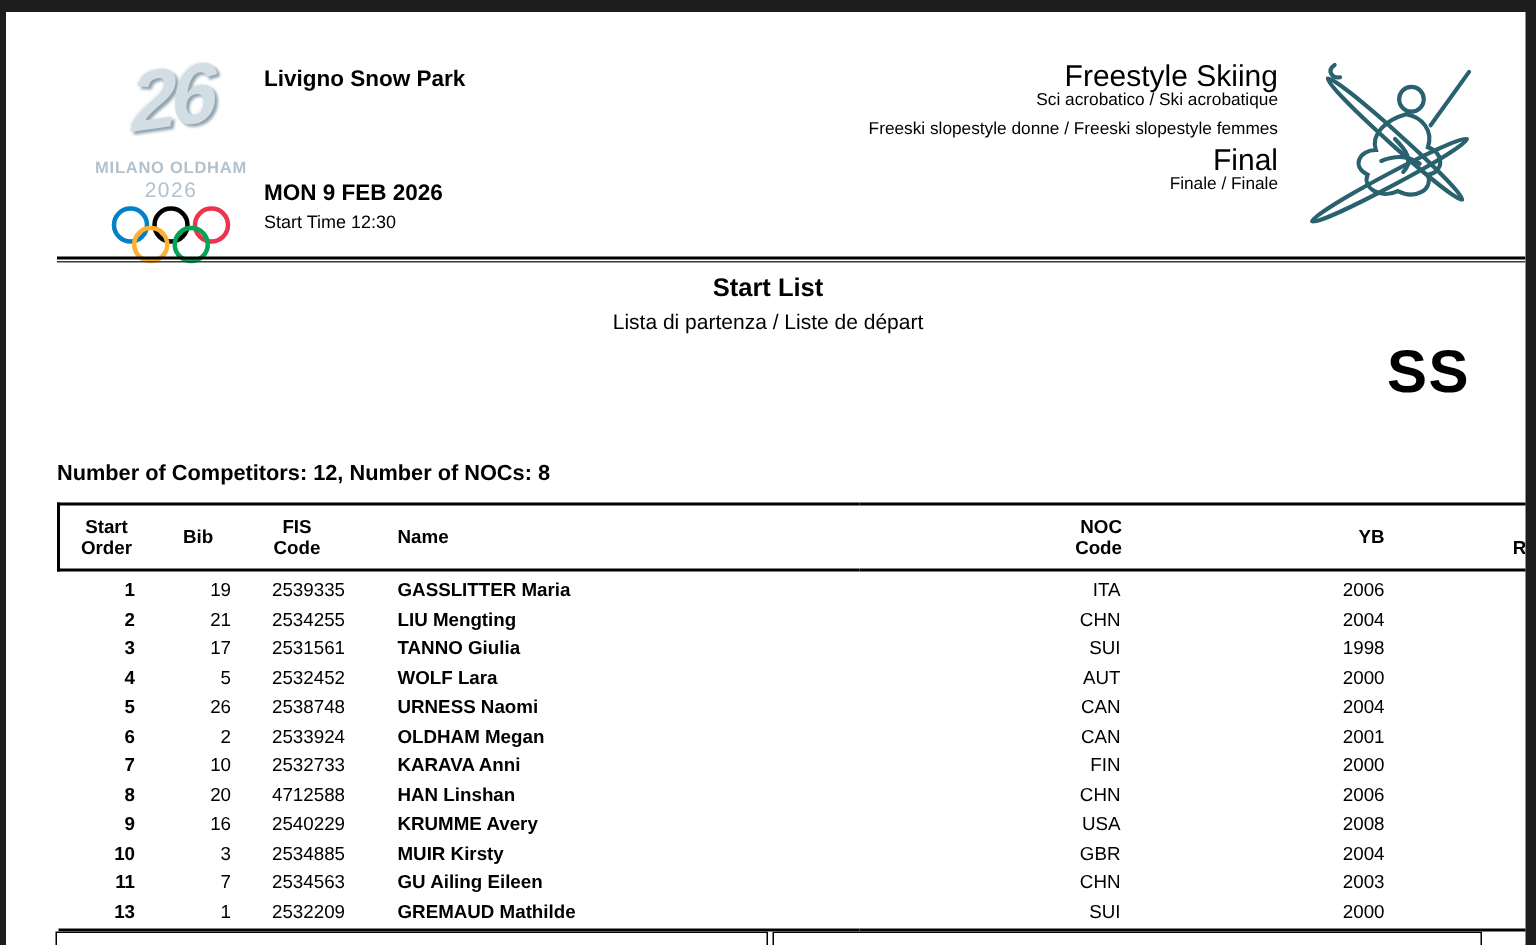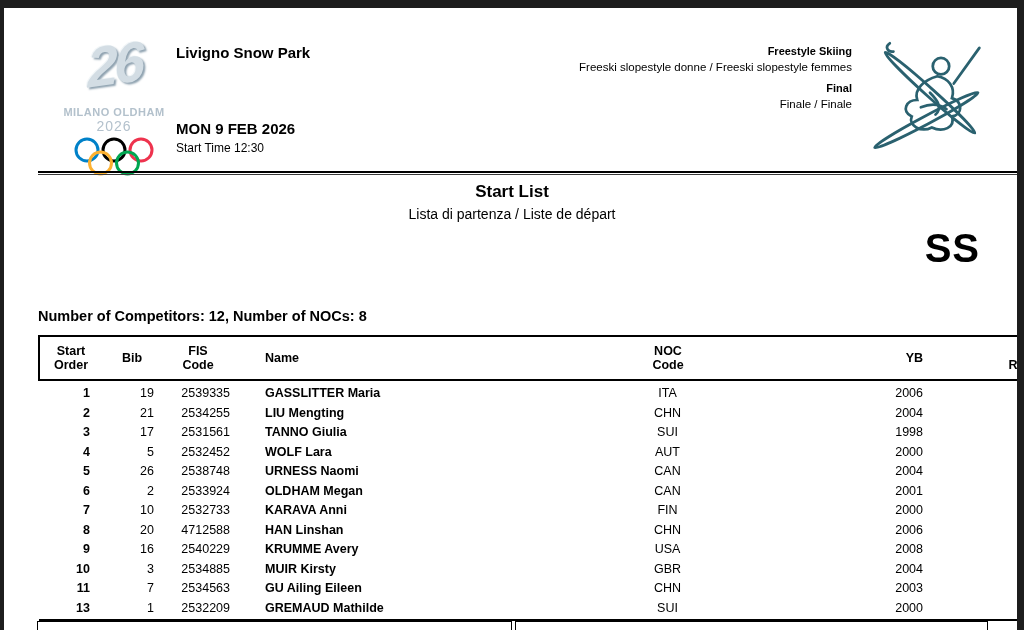--- a/index.html
+++ b/index.html
@@ -23,21 +23,21 @@
     text-shadow:2px 2px 2px #8fa2b0,-1px -1px 0 #f2f6f8;
     letter-spacing:-4px;
   }
   .brand-line{font-size:11px;font-weight:bold;color:#b3c1cc;letter-spacing:.5px;margin-top:4px;}
   .brand-year{font-size:14px;font-weight:normal;color:#b3c1cc;letter-spacing:1px;}
   .rings{margin-top:2px;}
   .venue{position:absolute;left:172px;top:36px;font-size:15px;font-weight:bold;text-align:right;}
   .date{position:absolute;left:172px;top:112px;font-size:15px;font-weight:bold;}
   .start-time{position:absolute;left:172px;top:133px;font-size:12px;}
   .right-block{position:absolute;right:165px;top:34px;width:520px;text-align:right;}
-  .rb-bold{font-size:11px;font-weight:bold;line-height:18px;}
+  .rb-bold{font-size:20px;font-weight:normal;line-height:18px;}
   .rb-sub{font-size:11.5px;line-height:14px;margin-bottom:5px;}
   .pictogram{position:absolute;left:862px;top:22px;}
   
   .divider{position:absolute;left:34px;top:163px;width:979px;height:1px;
     border-top:2px solid #000;border-bottom:1px solid #3a3a3a;}
   .title-block{position:absolute;left:34px;top:174px;width:948px;text-align:center;}
   .title-main{font-size:17px;font-weight:bold;}
   .title-sub{font-size:14px;margin-top:4px;}
   .event-code{position:absolute;right:37px;top:218px;font-size:40px;font-weight:bold;letter-spacing:1px;}
   .summary{position:absolute;left:34px;top:300px;font-size:14.5px;font-weight:bold;}
@@ -52,21 +52,21 @@
     white-space:nowrap;overflow:hidden;}
   tbody tr:first-child td{padding-top:3px;}
   .c0{width:62px;}  .c1{width:60px;}  .c2{width:72px;}
   .c3{width:308px;} .c4{width:160px;} .c5{width:175px;} .c6{width:111px;}
   th.c0,th.c1,th.c2{text-align:center;}
   td.c0{text-align:right;padding-right:12px;font-weight:bold;}
   td.c1{text-align:right;padding-right:8px;}
   td.c2{text-align:right;padding-right:4px;}
   th.c3,td.c3{text-align:left;padding-left:31px;}
   td.c3{font-weight:bold;}
-  th.c4,td.c4{text-align:center;padding-left:15px;}
+  th.c4,td.c4{text-align:right;padding-left:15px;}
   th.c5,td.c5{text-align:right;padding-right:5px;}
   th.c6,td.c6{text-align:right;padding-right:18px;}
   
   .bottom-box{position:absolute;top:613px;height:30px;border:1px solid #000;background:#fff;}
   .bb-left{left:33px;width:473px;}
   .bb-right{left:511px;width:471px;}
 </style>
 </head>
 <body>
 
@@ -86,20 +86,21 @@
       </g>
     </svg>
   </div>
 
   <div class="venue">Livigno Snow Park</div>
   <div class="date">MON 9 FEB 2026</div>
   <div class="start-time">Start Time 12:30</div>
 
   <div class="right-block">
     <div class="rb-bold">Freestyle Skiing</div>
+    <div class="rb-sub">Sci acrobatico / Ski acrobatique</div>
     <div class="rb-sub">Freeski slopestyle donne / Freeski slopestyle femmes</div>
     <div class="rb-bold">Final</div>
     <div class="rb-sub">Finale / Finale</div>
   </div>
 
   <svg class="pictogram" width="128" height="140" viewBox="0 0 140 140">
     <g fill="none" stroke="#2a616f" stroke-width="3" stroke-linecap="round">
       <ellipse cx="70" cy="62" rx="66" ry="4.5" transform="rotate(42 70 62)"></ellipse>
       <ellipse cx="66" cy="92" rx="64" ry="4.5" transform="rotate(-28 66 92)"></ellipse>
       <circle cx="82" cy="33" r="9"></circle>

